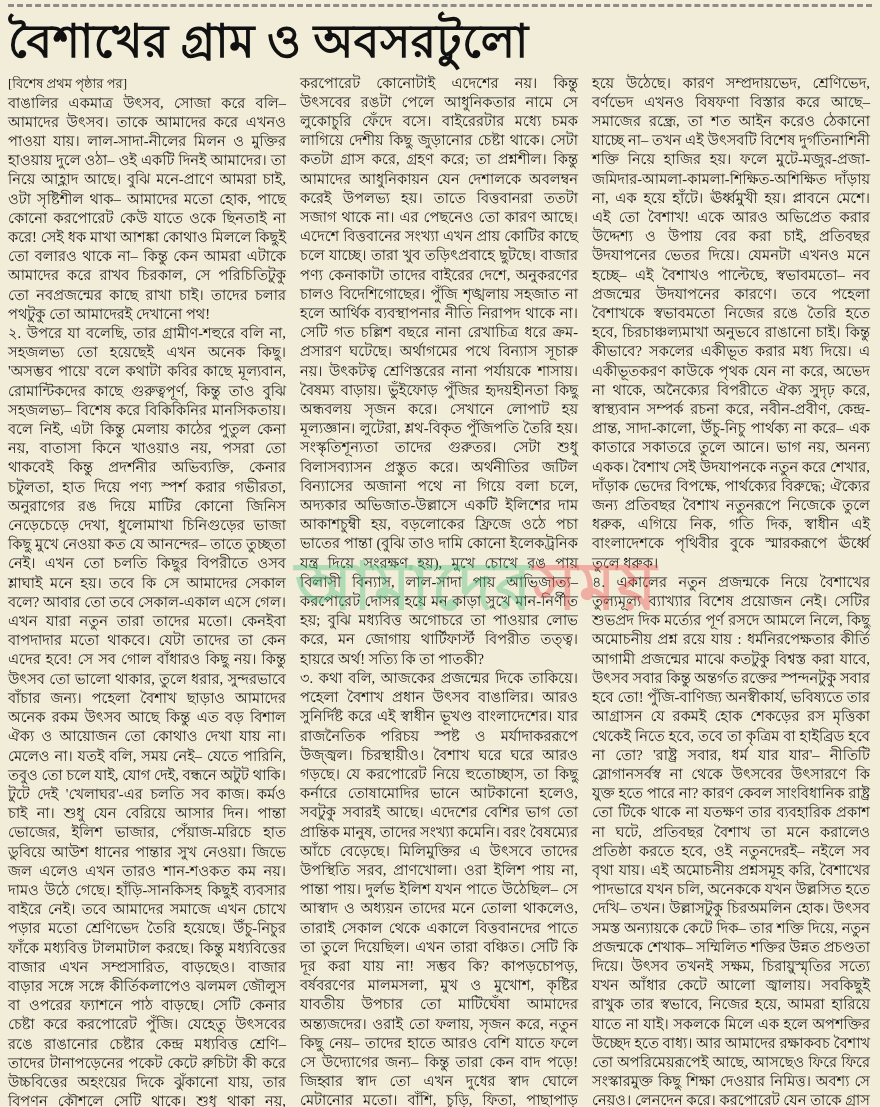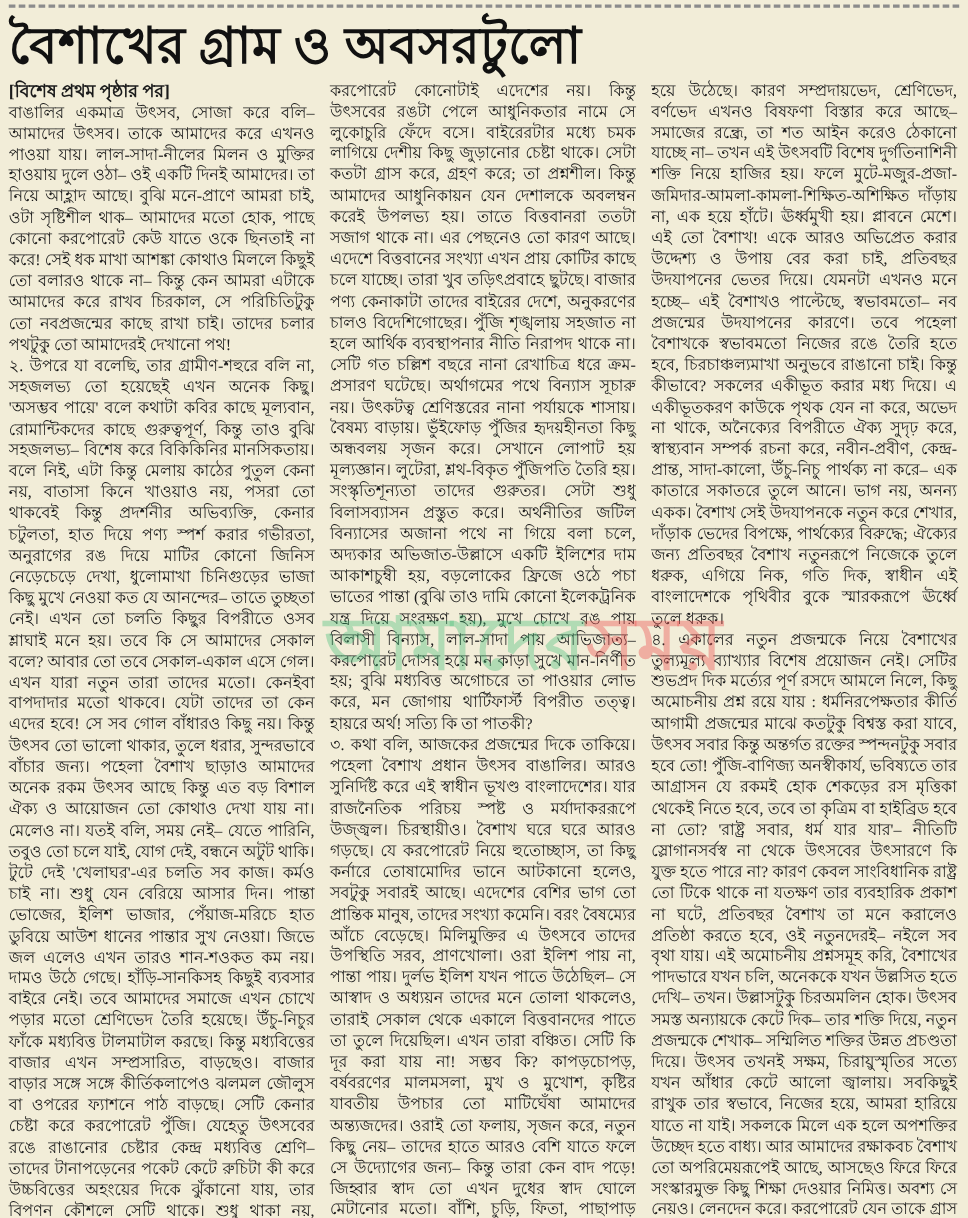--- a/index.html
+++ b/index.html
@@ -33,22 +33,22 @@
   .col{
     width:278px;
     flex:0 0 278px;
     text-align:justify;
     font-size:14.6px;
     line-height:19.2px;
     color:#1b1b1b;
   }
   .col p{margin:0;padding:0;text-align:justify;}
   .lede{
-    font-weight:bold;
-    font-size:16px;
+    font-weight:normal;
+    font-size:13px;
     line-height:20px;
   }
   .watermark{
     position:absolute;
     left:295px;
     top:543px;
     width:330px;
     z-index:2;
     pointer-events:none;
     font-weight:bold;

